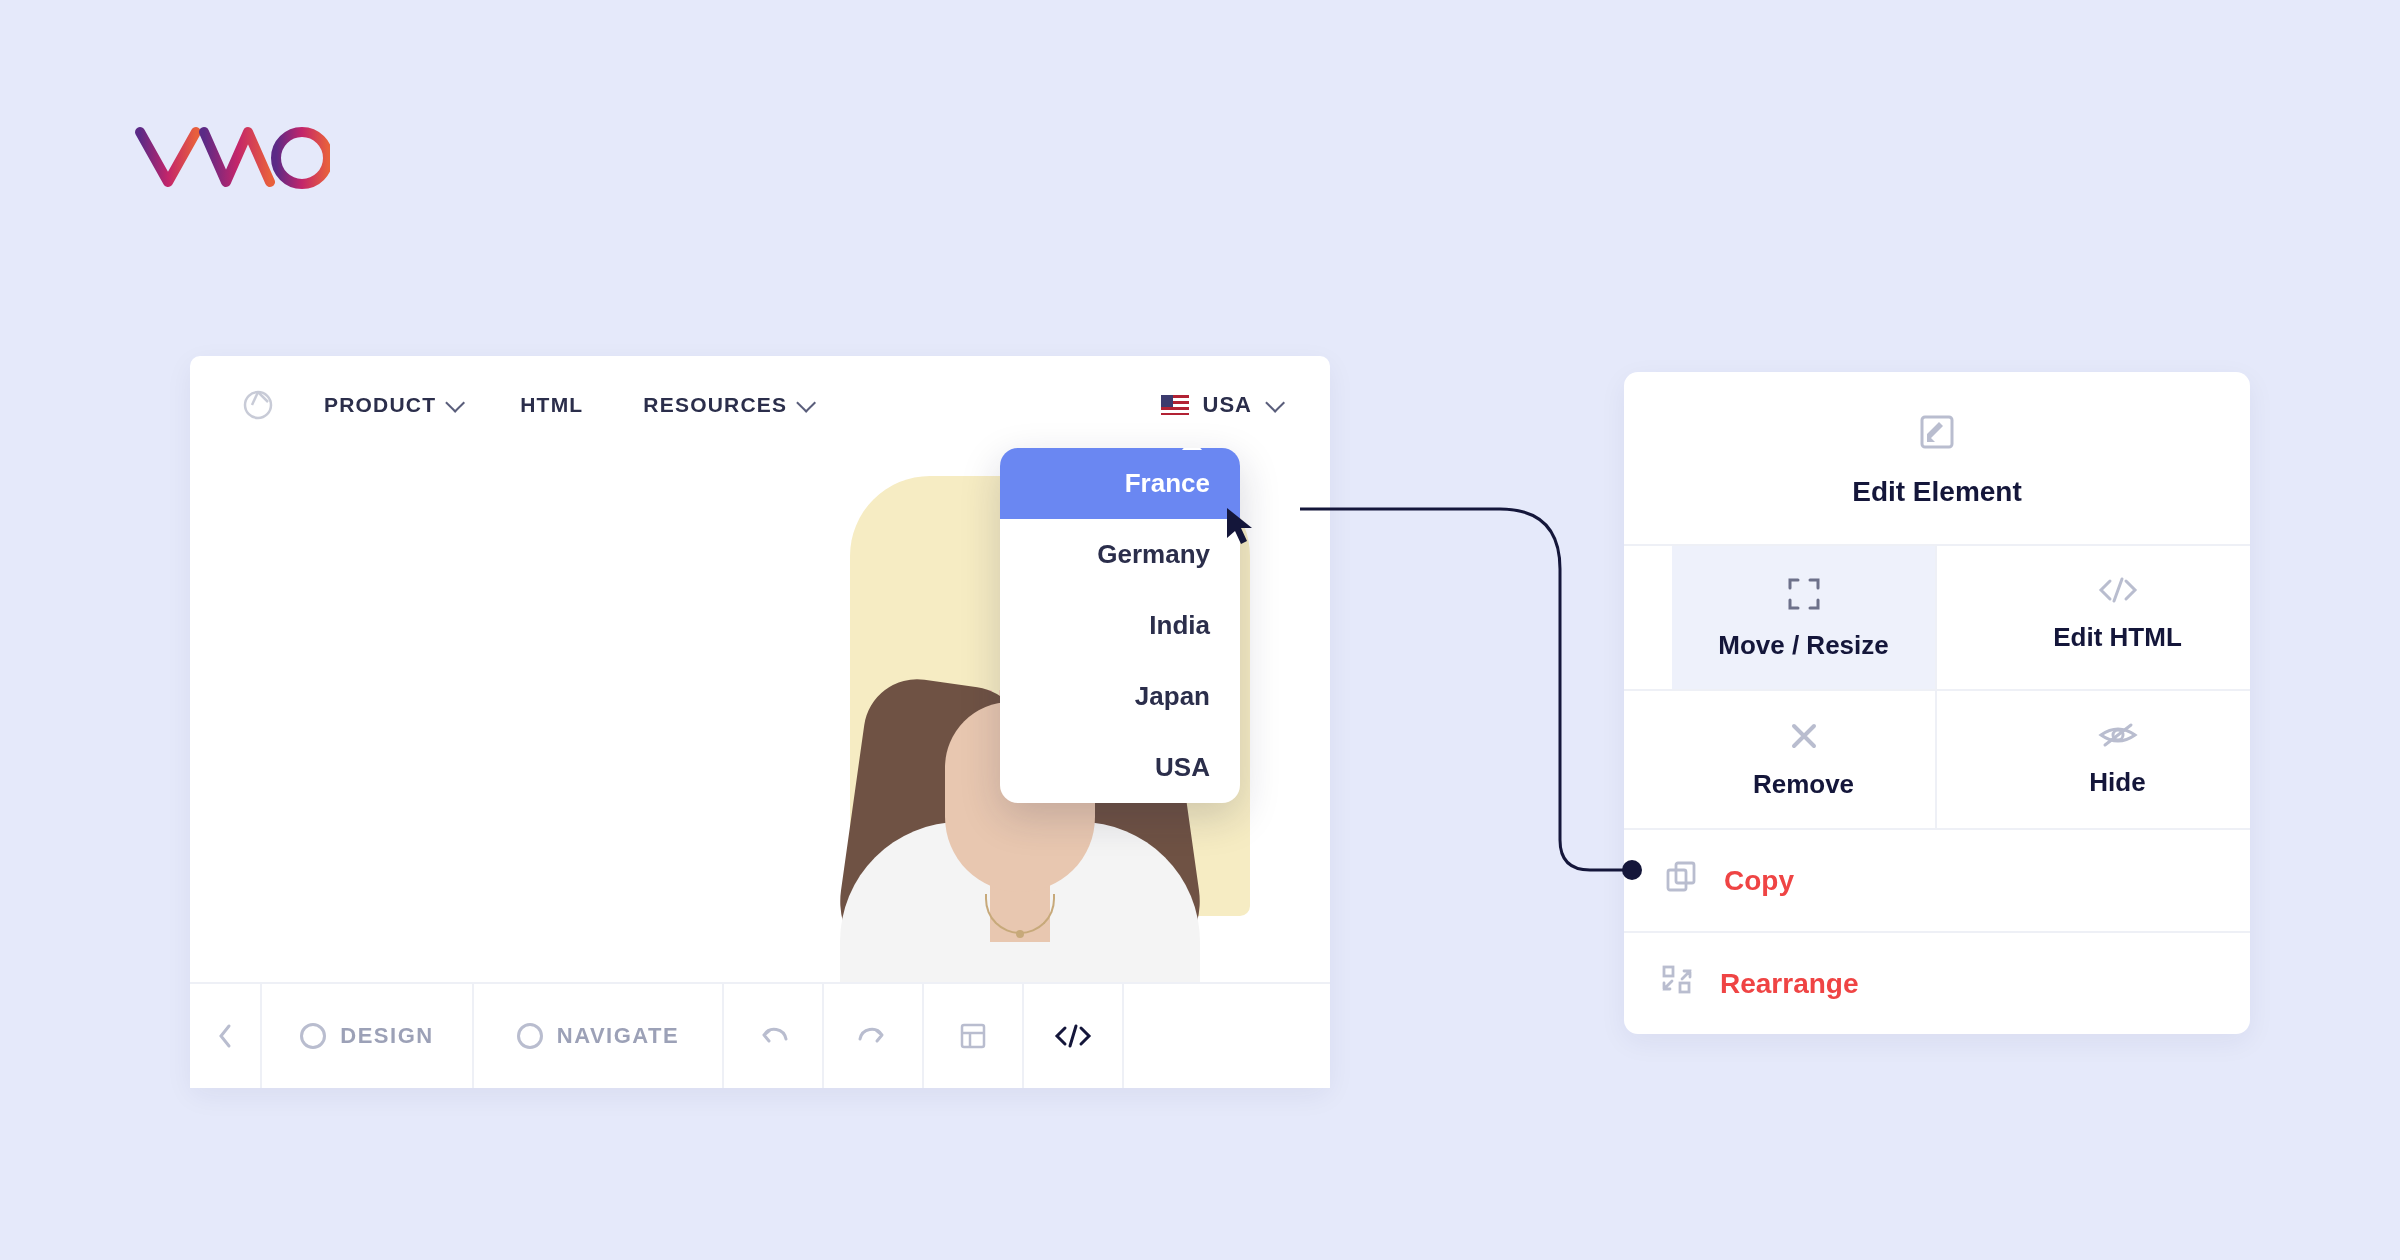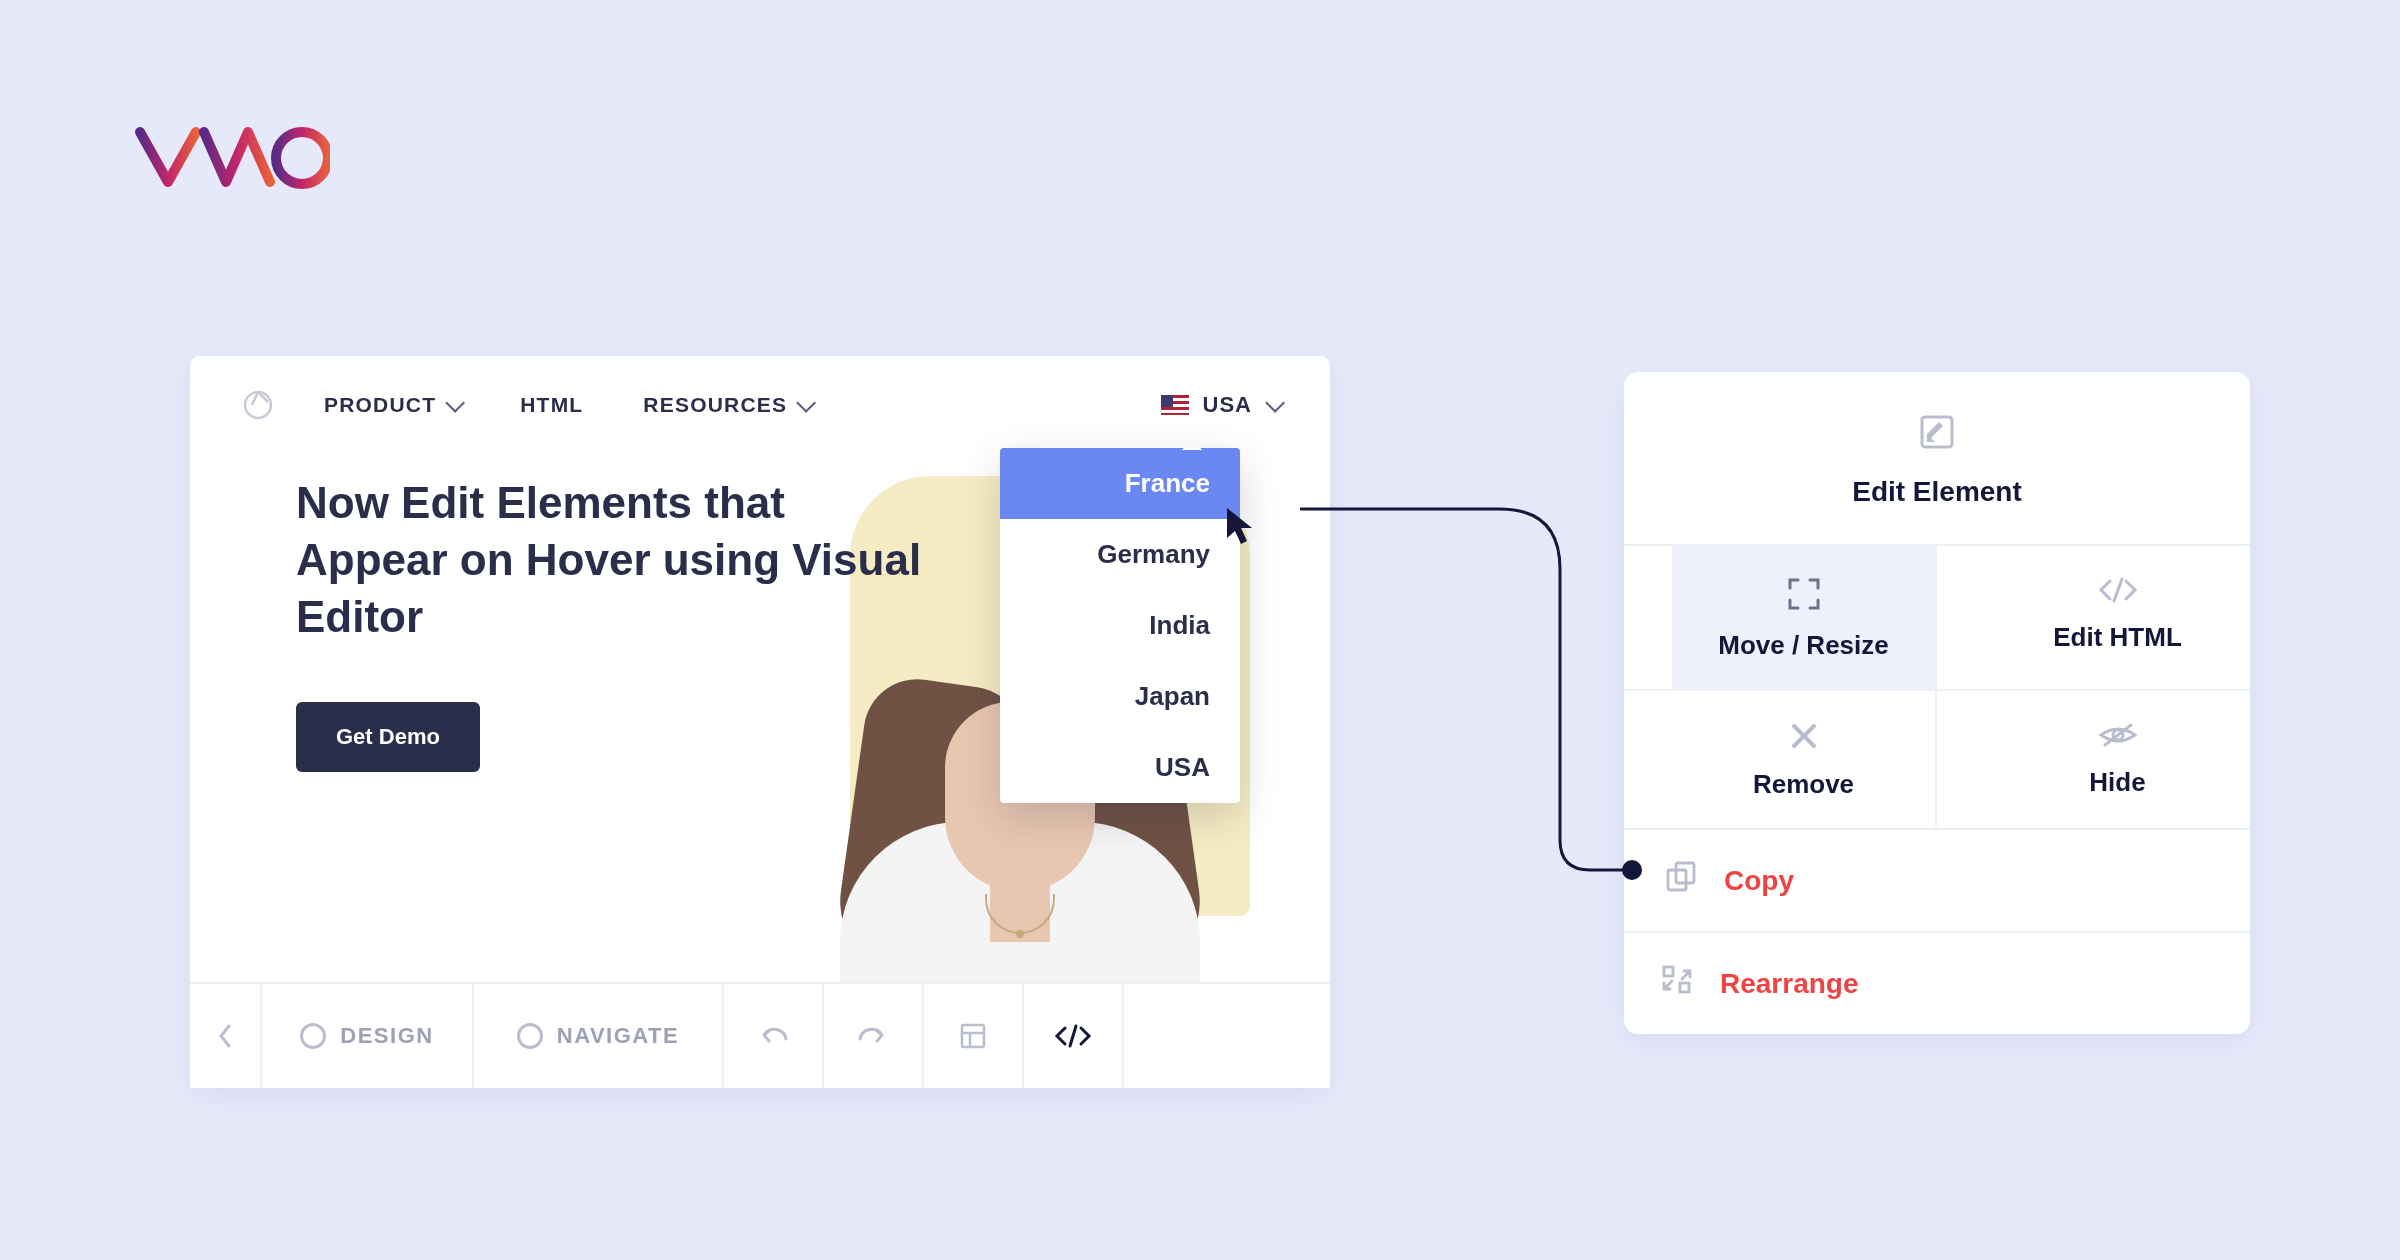--- a/index.html
+++ b/index.html
@@ -171,21 +171,21 @@
     width:8px; height:8px; background:#c7a97a; border-radius:50%;
   }
 
   
   .dropdown {
     position: absolute;
     top: 92px;
     right: 90px;
     width: 240px;
     background: #fff;
-    border-radius: 4px;
+    border-radius: 18px;
     box-shadow: 0 14px 40px rgba(30,30,60,.18);
     z-index: 5;
     overflow: hidden;
   }
   .dropdown::before {
     content:"";
     position:absolute;
     top:-10px; right:38px;
     width:0;height:0;
     border-left:10px solid transparent;
@@ -357,26 +357,20 @@
         <span class="chev"></span>
       </div>
     </div>
     <div class="country">
       <span class="flag"></span>
       <span>USA</span>
       <span class="chev"></span>
     </div>
   </div>
 
-  <div class="hero" style="position:relative;z-index:2;">
-    <h1>Now Edit Elements that Appear on Hover using Visual Editor</h1>
-    <div class="cta">
-      <span>Get Demo</span>
-    </div>
-  </div>
 
   <div class="dropdown">
     <div class="dd-item sel"><span>France</span></div>
     <div class="dd-item"><span>Germany</span></div>
     <div class="dd-item"><span>India</span></div>
     <div class="dd-item"><span>Japan</span></div>
     <div class="dd-item"><span>USA</span></div>
   </div>
 
   <div class="cursor">

